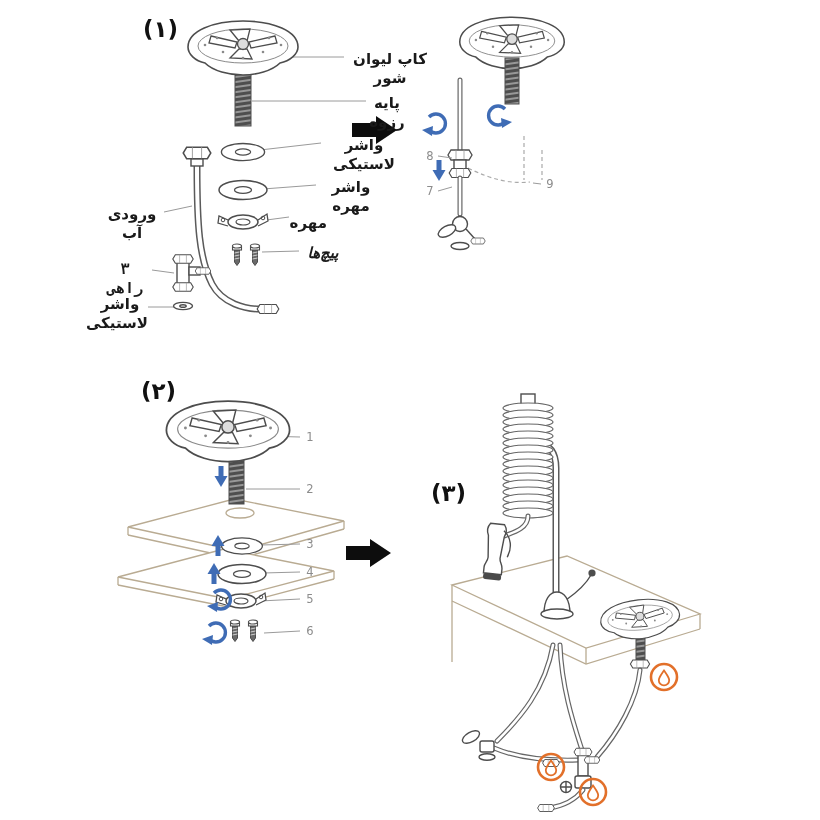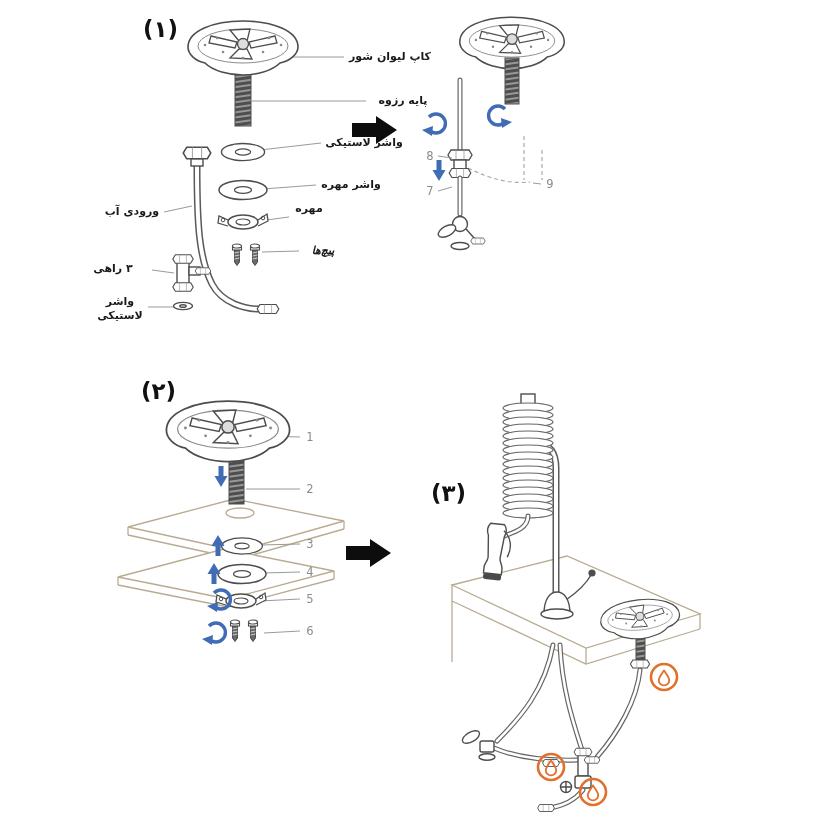--- a/index.html
+++ b/index.html
@@ -1,19 +1,19 @@
 <!DOCTYPE html>
 <html lang="fa"><head>
 <meta charset="utf-8">
 <style>
   html,body{margin:0;padding:0;background:#fff;}
   #stage{position:relative;width:820px;height:820px;background:#ffffff;overflow:hidden;
          font-family:"DejaVu Sans",sans-serif;}
   #art{position:absolute;left:0;top:0;}
-  .lbl{position:absolute;direction:rtl;text-align:center;font-size:11px;font-weight:700;
+  .lbl{position:absolute;direction:rtl;text-align:center;font-size:15px;font-weight:700;
        color:#1a1a1a;line-height:1.25;}
   .num{position:absolute;font-size:11.5px;color:#8c8c8c;font-weight:400;text-align:center;}
   .sec{position:absolute;direction:rtl;font-size:23px;font-weight:700;color:#111;}
   
   .ln{stroke:#4d4d4d;fill:#fff;stroke-width:1.4;}
   .ln-n{stroke:#4d4d4d;fill:none;stroke-width:1.4;}
   .hose-o{stroke:#5a5a5a;stroke-width:7;fill:none;stroke-linecap:round;}
   .hose-i{stroke:#ffffff;stroke-width:4;fill:none;stroke-linecap:round;}
   .thin-o{stroke:#666;stroke-width:5;fill:none;stroke-linecap:round;}
   .thin-i{stroke:#fff;stroke-width:2.6;fill:none;stroke-linecap:round;}
@@ -327,27 +327,27 @@
   <use href="#warn-drop" transform="translate(551,767)"></use>
   <use href="#warn-drop" transform="translate(593,792)"></use>
 </g>
 </svg>
 
 <div class="sec" style="left:128px;top:16px;width:50px;">(۱)</div>
 <div class="sec" style="left:126px;top:378px;width:50px;">(۲)</div>
 <div class="sec" style="left:416px;top:480px;width:50px;">(۳)</div>
 
 <div class="lbl" style="left:346px;top:50px;width:88px;">کاپ لیوان شور</div>
-<div class="lbl" style="left:372px;top:94px;width:62px;">پایه رزوه</div>
+<div class="lbl" style="left:356px;top:94px;width:62px;">پایه رزوه</div>
 <div class="lbl" style="left:323px;top:136px;width:82px;">واشر لاستیکی</div>
 <div class="lbl" style="left:318px;top:178px;width:66px;">واشر مهره</div>
 <div class="lbl" style="left:100px;top:205px;width:64px;">ورودی آب</div>
-<div class="lbl" style="left:291px;top:202px;width:36px;">مهره</div>
+<div class="lbl" style="left:291px;top:214px;width:36px;">مهره</div>
 <div class="lbl" style="left:301px;top:244px;width:44px;font-style:italic;">پیچ‌ها</div>
-<div class="lbl" style="left:90px;top:262px;width:46px;">۳ راهی</div>
+<div class="lbl" style="left:102px;top:262px;width:46px;font-family:Liberation Mono, monospace;">۳ راهی</div>
 <div class="lbl" style="left:92px;top:295px;width:56px;">واشر لاستیکی</div>
 
 <div class="num" style="left:423px;top:149px;width:14px;">8</div>
 <div class="num" style="left:543px;top:177px;width:14px;">9</div>
 <div class="num" style="left:423px;top:184px;width:14px;">7</div>
 
 <div class="num" style="left:303px;top:430px;width:14px;">1</div>
 <div class="num" style="left:303px;top:482px;width:14px;">2</div>
 <div class="num" style="left:303px;top:537px;width:14px;">3</div>
 <div class="num" style="left:303px;top:565px;width:14px;">4</div>

